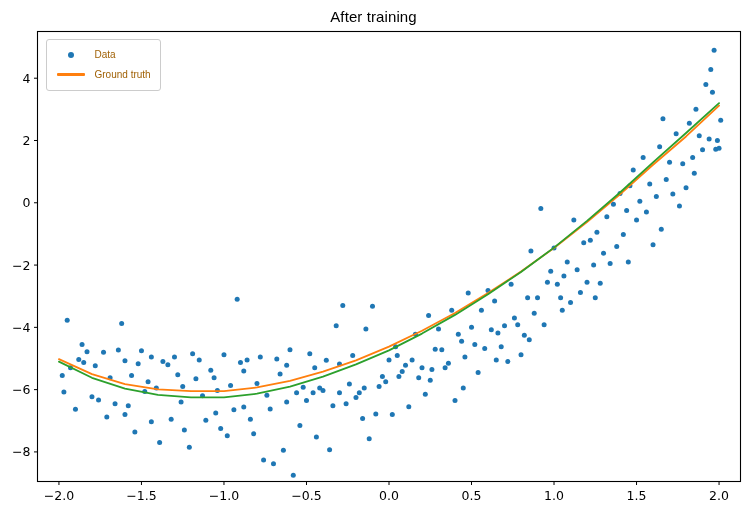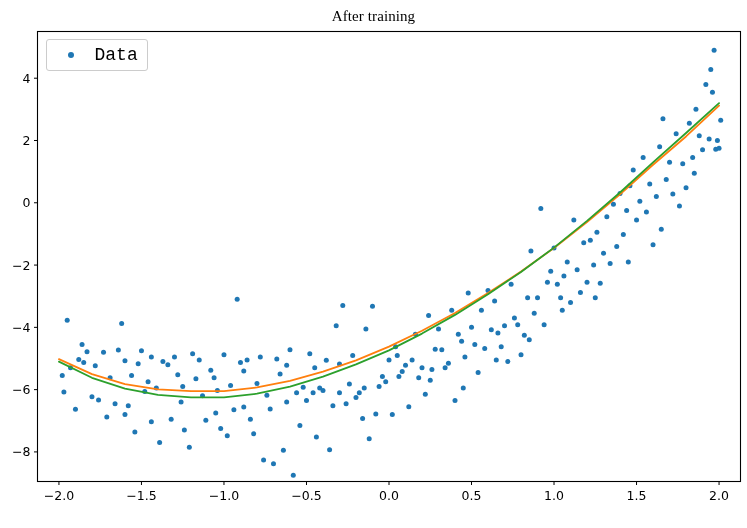--- a/index.html
+++ b/index.html
@@ -1,30 +1,30 @@
 <!DOCTYPE html>
 <html><head>
 <meta charset="utf-8">
 <style>
   html,body{margin:0;padding:0;background:#ffffff;}
   body{width:747px;height:528px;font-family:"DejaVu Sans",sans-serif;}
   #figure{position:relative;width:747px;height:528px;background:#ffffff;overflow:hidden;}
   #chart-title{position:absolute;left:0;top:8px;width:747px;text-align:center;
-    font-size:15px;color:#000;font-family:Liberation Serif, serif;letter-spacing:.1px;}
+    font-size:15px;color:#000;font-family:Liberation Sans, sans-serif;letter-spacing:.1px;}
   #plot-svg{position:absolute;left:0;top:0;}
   .tick-label{font-size:12.5px;fill:#000;font-family:"DejaVu Sans",sans-serif;}
   .axes-frame{fill:none;stroke:#000;stroke-width:1.1;}
   .tickmark{stroke:#000;stroke-width:1.0;}
   #legend-box{position:absolute;box-sizing:border-box;border:1px solid #cccccc;
     background:#ffffff;border-radius:3px;padding:5px 9px 5px 7px;}
   .legend-row{display:flex;align-items:center;height:20px;}
   .legend-key{width:34px;display:flex;align-items:center;justify-content:center;margin-right:7px;}
   .legend-dot{width:6px;height:6px;border-radius:50%;}
   .legend-line{width:28px;height:2.6px;border-radius:1px;}
-  .legend-label{font-size:18px;color:#000000;font-family:Liberation Mono, monospace;white-space:nowrap;}
+  .legend-label{font-size:10px;color:#a16207;font-family:Liberation Sans, sans-serif;white-space:nowrap;}
 </style>
 </head>
 <body>
 
 <div id="figure">
 
   <div id="chart-title">After training</div>
 
   <svg id="plot-svg" width="747" height="528">
     <g id="ticks-y">
@@ -290,15 +290,21 @@
     <rect id="frame" class="axes-frame" x="37.5" y="31.5" width="703" height="450"></rect>
   </svg>
 
   <div id="legend-box" style="left: 45.5px; top: 38.5px;">
       <div class="legend-row">
         <span class="legend-key">
           <span class="legend-dot" style="background: rgb(31, 119, 180);"></span>
         </span>
         <span class="legend-label">Data</span>
       </div>
+      <div class="legend-row">
+        <span class="legend-key">
+          <span class="legend-line" style="background: rgb(255, 127, 14);"></span>
+        </span>
+        <span class="legend-label">Ground truth</span>
+      </div>
     </div>
 
 </div>
 
 </body></html>

